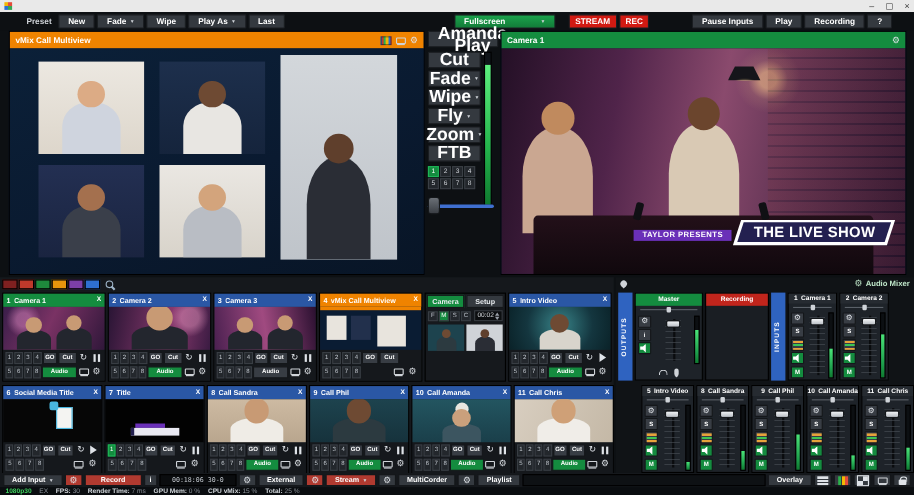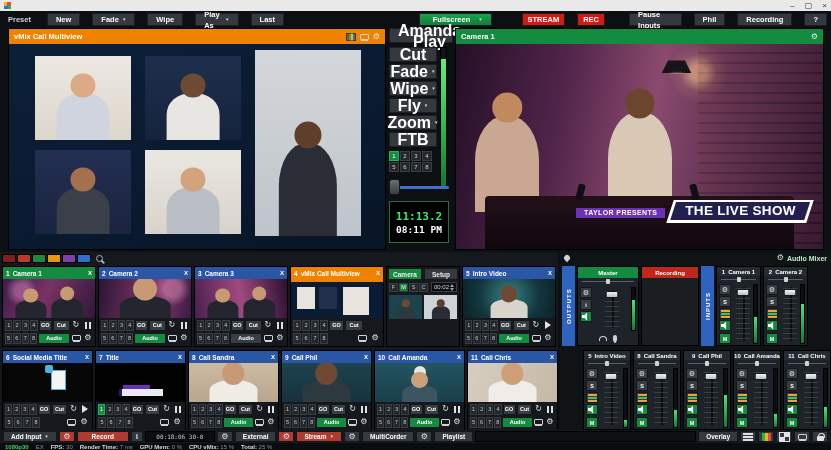--- a/index.html
+++ b/index.html
@@ -6,21 +6,21 @@
   html,body { width:831px; height:450px; overflow:hidden; background:#0d1013;
     font-family:"Liberation Sans","DejaVu Sans",sans-serif; color:#e8ecef; }
   
   #wtitle { position:absolute; left:0; top:0; width:831px; height:11px; background:#e9e9e9;
     display:flex; align-items:center; padding:0 4px; }
   .winlogo { width:7px; height:7px; background:conic-gradient(#e34b3b 0 25%,#35a853 0 50%,#2a6fd4 0 75%,#f2b705 0); }
   .wbtns { margin-left:auto; display:flex; gap:10px; color:#333; font-size:8px; line-height:11px; }
   .wbtns span { cursor:default; }
   
   #toolbar { position:absolute; left:0; top:11px; width:831px; height:17px; background:#0d1013;
-    display:flex; align-items:center; gap:12px; padding:0 4px; font-size:7.5px; }
+    display:flex; align-items:center; gap:2px; padding:0 20px; font-size:7.5px; }
   .tlabel { color:#cfd3d8; font-weight:bold; padding:0 4px; }
   .tbtn { background:#34393f; border:1px solid #1a1d21; color:#fff; font-weight:bold;
     height:13px; line-height:11px; padding:0 8px; border-radius:1px; display:flex; align-items:center; gap:3px; }
   .tbtn.green { background:linear-gradient(#1ba24c,#11713494); background-color:#148c3f; }
   .tbtn.red { background:#d11a12; padding:0 5px; }
   .caret { font-size:4.5px; color:#cfd3d8; }
   .sp { flex:1; }
   
   .vwin { position:absolute; top:28px; height:222px; border:1px solid #000; background:#0a1c33; }
   #previewWin { left:8px; width:378px; }
@@ -255,29 +255,29 @@
     </div>
   <div class="tbtn">
       <span>Play As</span>
       <span class="caret">▼</span>
     </div>
   <div class="tbtn">
       <span>Last</span>
     </div>
   <div style="width:150px"></div>
   <div class="tbtn green" style="width:92px">
-      <span style="flex:1;text-align:center">Fullscreen</span>
+      <span style="flex:1;text-align:left">Fullscreen</span>
       <span class="caret">▼</span>
     </div>
   <div style="width:8px"></div>
   <div class="tbtn red">STREAM</div>
   <div class="tbtn red">REC</div>
   <div class="sp"></div>
   <div class="tbtn">Pause Inputs</div>
-  <div class="tbtn">Phil</div>
+  <div class="tbtn">Play</div>
   <div class="tbtn">Recording</div>
   <div class="tbtn">?</div>
 </div>
 
 <div class="vwin" id="previewWin">
   <div class="vhead orange">
     <span>vMix Call Multiview</span>
     <span class="sp"></span>
     <span class="ic-cb"></span>
     <span class="ic-mon"></span>
@@ -338,24 +338,20 @@
     <span class="ncell">4</span>
     <span class="ncell">5</span>
     <span class="ncell">6</span>
     <span class="ncell">7</span>
     <span class="ncell">8</span>
   </div>
   <div id="tbar">
       <div class="track"></div>
       <div class="handle"></div>
     </div>
-  <div id="clockBox">
-    <div class="t1">11:13.2</div>
-    <div class="t2">08:11 PM</div>
-  </div>
 </div>
 
 <div class="vwin" id="programWin">
   <div class="vhead green">
     <span>Camera 1</span>
     <span class="sp"></span>
     <span class="glyph">⚙</span>
   </div>
   <div class="vbody">
     <div class="bricks"></div>

